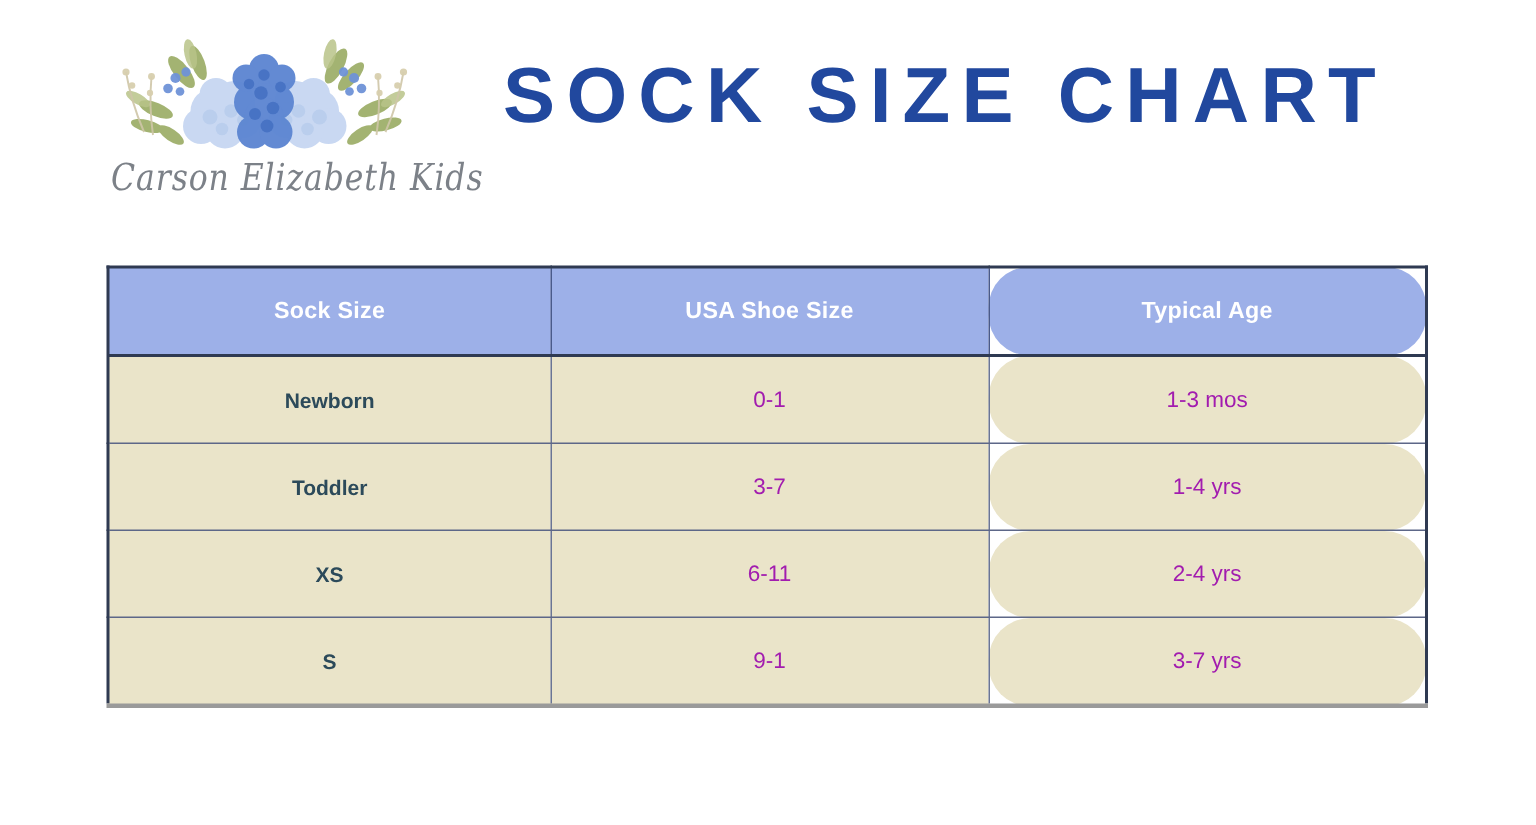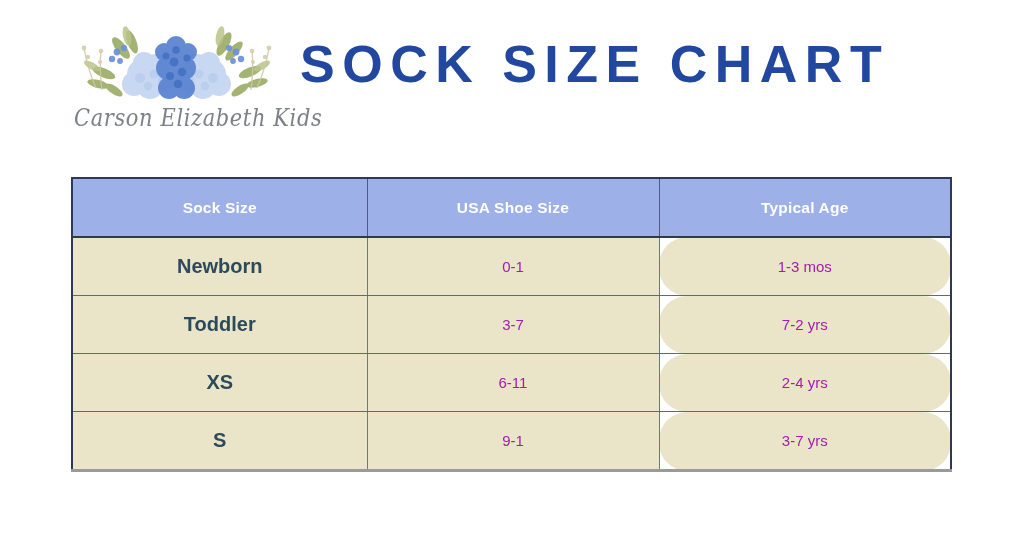--- a/index.html
+++ b/index.html
@@ -60,20 +60,21 @@
     position: absolute;
     left: 300px;
     top: 34px;
     width: 660px;
     font-size: 52px;
     font-weight: bold;
     letter-spacing: 7.5px;
     color: #21489E;
     line-height: 60px;
     white-space: nowrap;
+    text-align: center;
   }
 
   
   .size-table-wrap {
     position: absolute;
     left: 71px;
     top: 177px;
     width: 789px;
   }
 
@@ -96,39 +97,39 @@
     color: #ffffff;
     font-size: 15.5px;
     font-weight: bold;
     height: 55px;
     text-align: center;
     vertical-align: middle;
     border-right: 1px solid #4a5a8a;
     border-bottom: 2px solid #2f3a52;
     letter-spacing: 0.2px;
   }
-  table.size-table th:last-child { border-right: none; }
+  table.size-table th:last-child { border-right: none; border-radius: 27px; }
 
   table.size-table td {
     background: #EAE4C9;
     height: 55px;
     text-align: center;
     vertical-align: middle;
     border-right: 1px solid #6a7595;
     border-bottom: 1px solid #5d6788;
     font-size: 15px;
     color: #a21caf;
   }
   table.size-table td:last-child { border-right: none; border-radius: 28px; }
   table.size-table tr:last-child td { border-bottom: none; }
 
   table.size-table td.label-cell {
     font-weight: bold;
     color: #2C4A5A;
-    font-size: 20px;
+    font-size: 14px;
   }
 </style>
 </head>
 <body>
 
 <div class="page-header">
 
   <div class="brand-logo">
     <svg class="logo-art" viewBox="0 0 205 88">
 
@@ -252,21 +253,21 @@
     </thead>
     <tbody>
       <tr>
         <td class="label-cell">Newborn</td>
         <td>0-1</td>
         <td>1-3 mos</td>
       </tr>
       <tr>
         <td class="label-cell">Toddler</td>
         <td>3-7</td>
-        <td>7-2 yrs</td>
+        <td>1-4 yrs</td>
       </tr>
       <tr>
         <td class="label-cell">XS</td>
         <td>6-11</td>
         <td>2-4 yrs</td>
       </tr>
       <tr>
         <td class="label-cell">S</td>
         <td>9-1</td>
         <td>3-7 yrs</td>

